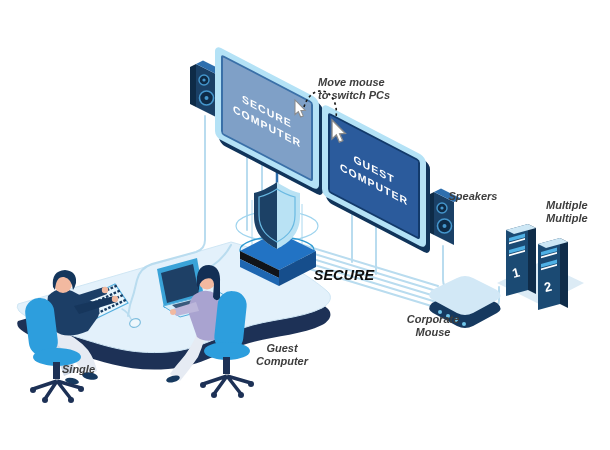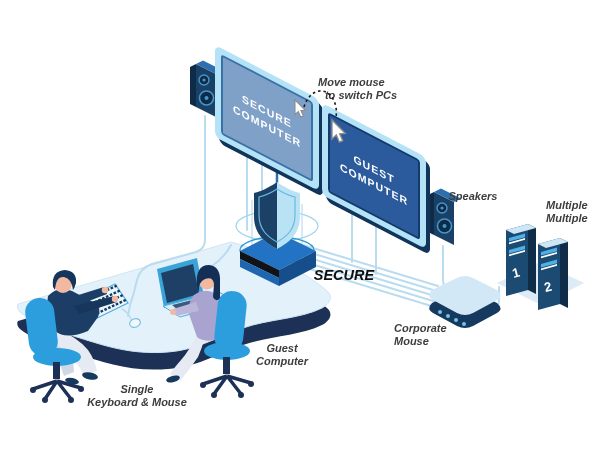--- a/index.html
+++ b/index.html
@@ -17,28 +17,28 @@
            color:#fff;font-weight:700;font-size:10.5px;letter-spacing:1px;border:2px solid #2a5c94;}
   .monitor.secure{left:215px;top:45px;width:104px;height:92px;}
   .monitor.secure .screen{background:var(--secure-screen);border-color:#3a70a8;}
   .monitor.guest{left:322px;top:103px;width:104px;height:92px;}
   .monitor.guest .screen{background:var(--guest-screen);border-color:#123a6b;}
 
   .lbl{position:absolute;z-index:3;font-style:italic;font-weight:700;color:var(--label-gray);
        font-size:11px;line-height:1.2;}
   .lbl div{white-space:nowrap;}
   #switch-note{left:318px;top:76px;width:86px;}
-  #switch-note .l2{text-align:center;}
+  #switch-note .l2{text-align:left;}
   #speakers-label{left:440px;top:178px;width:66px;text-align:center;margin-top:12px;}
   #sources-label{left:546px;top:199px;width:66px;}
   #isolator-label{left:293px;top:266px;width:102px;text-align:center;color:#0f0f0f;
                   font-weight:800;font-size:14.5px;line-height:19px;}
-  #matrix-label{left:394px;top:322px;width:78px;text-align:left;}
+  #matrix-label{left:394px;top:313px;width:78px;text-align:center;}
   #guest-label{left:242px;top:342px;width:80px;text-align:center;}
-  #kbm-label{left:62px;top:383px;width:150px;text-align:center;}
+  #kbm-label{left:62px;top:363px;width:150px;}
 </style>
 </head>
 <body>
 
 <div id="canvas">
 
   <svg id="base-art" width="610" height="450" viewBox="0 0 610 450">
 
     <g>
       <path transform="translate(0,17)" style="fill:var(--desk-front)" d="M 18 304 L 231 242 C 262 250 300 268 327 291 C 333 296 331 303 322 308
@@ -240,21 +240,20 @@
   <div class="lbl" id="matrix-label">
     <div>Corporate</div>
     <div>Mouse</div>
   </div>
   <div class="lbl" id="guest-label">
     <div>Guest</div>
     <div>Computer</div>
   </div>
   <div class="lbl" id="kbm-label">
     <div>Single</div>
-    <div>Keyboard &amp; Mouse</div>
   </div>
 
   <svg id="overlay-art" width="610" height="450" viewBox="0 0 610 450">
     <path d="M 304 107 C 309 90 325 85 333 99 C 336 104 337 111 336 117" style="fill:none;stroke:#1a1a1a;stroke-width:1.6;stroke-dasharray:2.5 3"></path>
     <path transform="translate(295,100) scale(1.15)" d="M0 0 L0 12.6 L2.9 10 L4.9 14.8 L7.2 13.8 L5.1 9.2 L8.9 9 Z" style="fill:#ffffff;stroke:#8a8a8a;stroke-width:0.9"></path>
     <path transform="translate(332,120) scale(1.5)" d="M0 0 L0 12.6 L2.9 10 L4.9 14.8 L7.2 13.8 L5.1 9.2 L8.9 9 Z" style="fill:#ffffff;stroke:#8a8a8a;stroke-width:0.9"></path>
   </svg>
 </div>
 
 </body></html>

